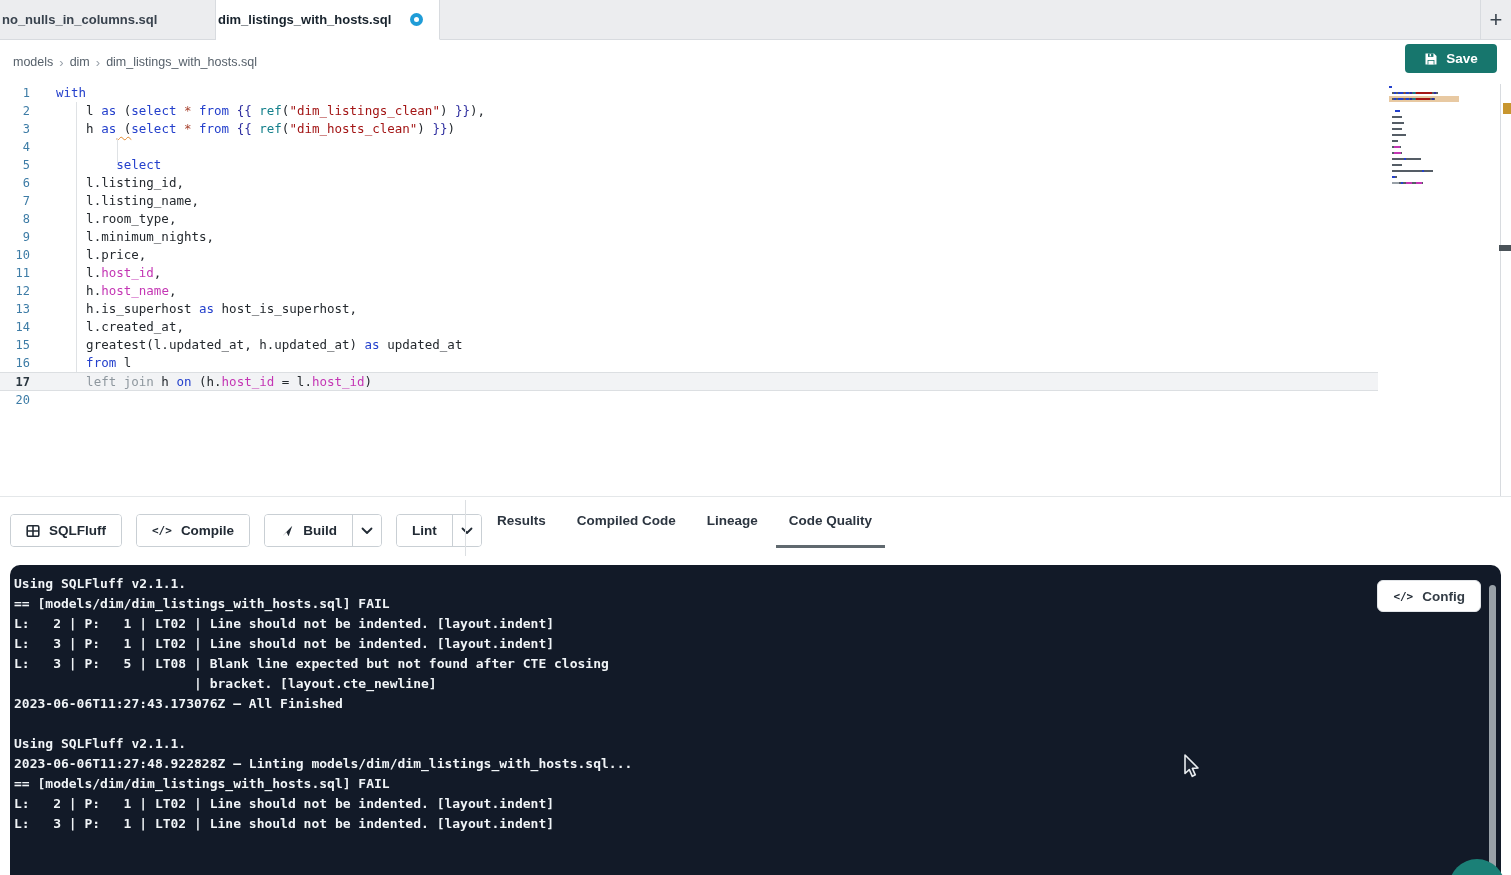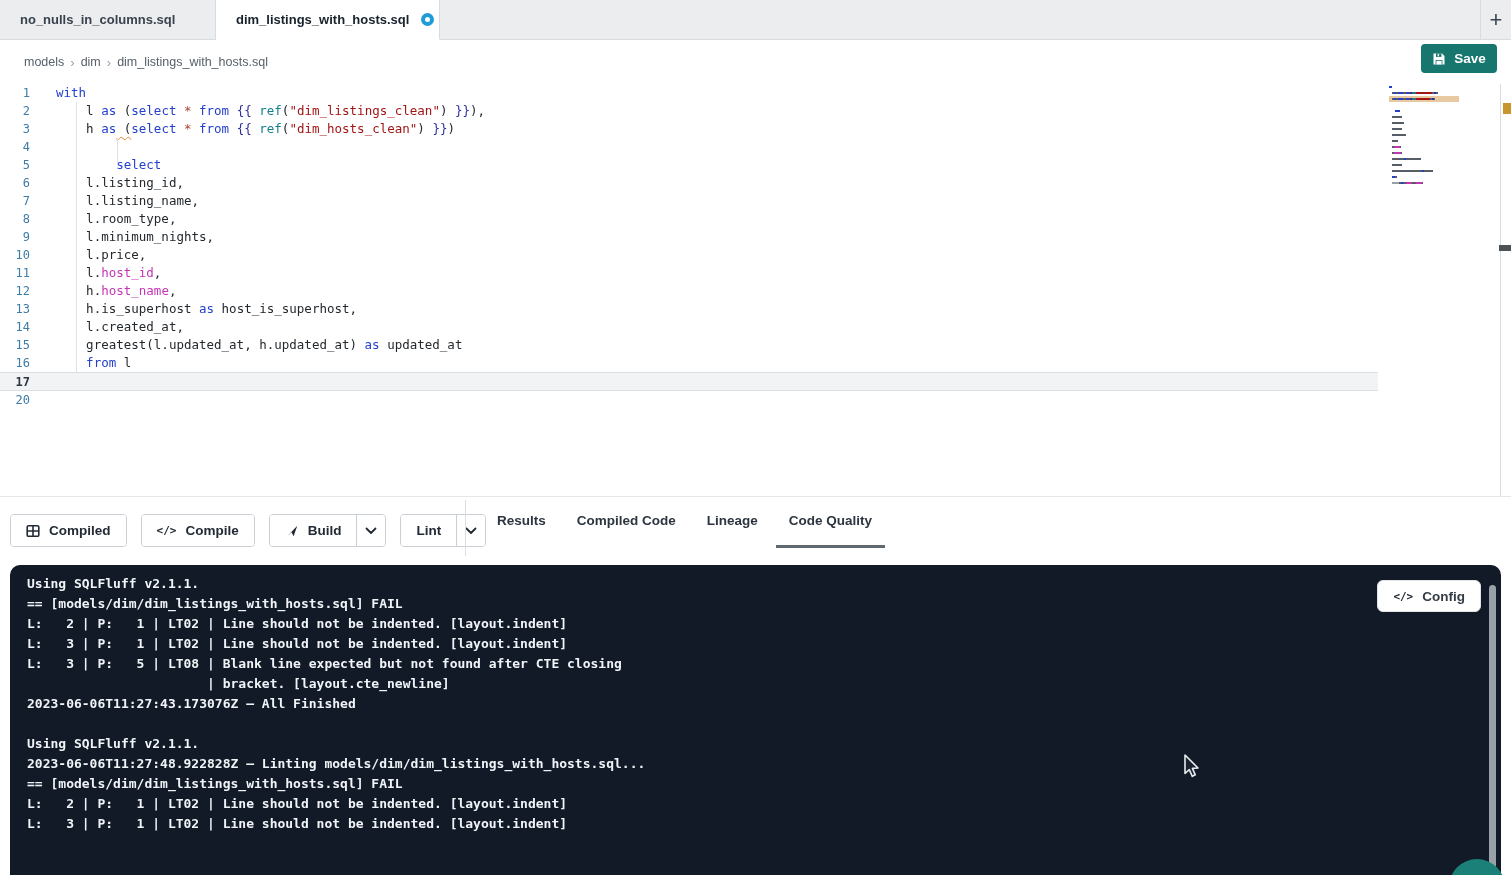--- a/index.html
+++ b/index.html
@@ -9,40 +9,40 @@
     font-family:"Liberation Sans", sans-serif; background:#fff;
   }
 
   
   .tabbar {
     display:flex; height:40px; background:#ecedef;
     border-bottom:1px solid #d8dbdf; align-items:stretch;
   }
   .tab {
     display:flex; align-items:center; justify-content:space-between;
-    padding:0 16px 0 20px; border-right:1px solid #d8dbdf;
+    padding:0 16px 0 2px; border-right:1px solid #d8dbdf;
     font-size:13px; font-weight:600; color:#39434e; cursor:pointer;
     flex:0 0 auto; background:#ecedef;
   }
   .tab.active { background:#fff; color:#17222c; font-weight:700; border-bottom:1px solid #fff; margin-bottom:-1px; }
   .dot { width:13px; height:13px; border-radius:50%; background:#1f9cd7;
          display:flex; align-items:center; justify-content:center; flex:0 0 auto; margin-left:12px;}
   .dot-inner { width:5px; height:5px; border-radius:50%; background:#fff; }
   .tab-spacer { flex:1; }
   .tab-plus {
     width:31px; display:flex; align-items:center; justify-content:center;
     border-left:1px solid #d8dbdf; font-size:22px; font-weight:400; color:#3a444e; cursor:pointer;
   }
 
   
-  .crumbrow { position:relative; height:44px; display:flex; align-items:center; padding-left:24px; background:#fff; }
+  .crumbrow { position:relative; height:44px; display:flex; align-items:center; padding-left:13px; background:#fff; }
   .crumb { font-size:12.5px; color:#57616b; }
   .crumb-sep { font-size:13px; color:#9aa2ab; margin:0 6px; }
   .save-btn {
-    position:absolute; right:14px; top:4px; height:29px; width:76px;
+    position:absolute; right:14px; top:4px; height:29px; width:92px;
     background:#17766d; color:#fff; border:none; border-radius:4px;
     display:flex; align-items:center; justify-content:center; gap:8px;
     font-family:"Liberation Sans", sans-serif; font-size:13.5px; font-weight:700; cursor:pointer;
   }
 
   
   .editor { position:relative; height:413px; background:#fff; border-bottom:1px solid #e4e7e9; overflow:hidden; }
   .code-lines { padding-top:0; }
   .line { display:flex; height:18px; width:1378px; white-space:pre;
           font-family:"DejaVu Sans Mono", monospace; font-size:12.5px; line-height:18px; }
@@ -88,21 +88,21 @@
   .ptab { font-size:13.5px; font-weight:600; color:#2c3540; padding-bottom:17px; cursor:pointer;
           border-bottom:3px solid transparent; }
   .ptab.active { padding-left:13px; padding-right:13px; margin-left:-13px; margin-right:-13px;
                  border-bottom-color:#60696f; }
 
   
   .terminal {
     position:relative; margin:0 10px; height:310px; background:#121a28;
     border-radius:10px 10px 0 0; color:#f0f4f7; overflow:hidden;
     font-family:"DejaVu Sans Mono", monospace; font-size:13px; font-weight:700; line-height:20px;
-    padding:9px 0 0 17px;
+    padding:9px 0 0 4px;
   }
   .tline { white-space:pre; min-height:20px; }
   .config-btn {
     position:absolute; top:15px; right:20px; height:32px; padding:0 15px;
     background:#fff; border:1px solid #e2e5e8; border-radius:6px;
     display:flex; align-items:center; gap:9px;
     font-family:"Liberation Sans", sans-serif; font-size:13.5px; font-weight:600; color:#333c45; cursor:pointer;
   }
   .term-scrollbar { position:absolute; right:5px; top:20px; width:7px; height:286px; background:#99a1a8; border-radius:4px; cursor:pointer; }
   .help-bubble { position:absolute; left:1449px; top:859px; width:56px; height:56px; border-radius:50%; background:#1b8077; cursor:pointer; }
@@ -165,21 +165,21 @@
         <div class="line"><span class="ln">7</span><span class="lc"><span class="tk-ws">    </span><span class="tk-pl">l.listing_name,</span></span></div>
         <div class="line"><span class="ln">8</span><span class="lc"><span class="tk-ws">    </span><span class="tk-pl">l.room_type,</span></span></div>
         <div class="line"><span class="ln">9</span><span class="lc"><span class="tk-ws">    </span><span class="tk-pl">l.minimum_nights,</span></span></div>
         <div class="line"><span class="ln">10</span><span class="lc"><span class="tk-ws">    </span><span class="tk-pl">l.price,</span></span></div>
         <div class="line"><span class="ln">11</span><span class="lc"><span class="tk-ws">    </span><span class="tk-pl">l.</span><span class="tk-vr">host_id</span><span class="tk-pl">,</span></span></div>
         <div class="line"><span class="ln">12</span><span class="lc"><span class="tk-ws">    </span><span class="tk-pl">h.</span><span class="tk-vr">host_name</span><span class="tk-pl">,</span></span></div>
         <div class="line"><span class="ln">13</span><span class="lc"><span class="tk-ws">    </span><span class="tk-pl">h.is_superhost </span><span class="tk-kw">as</span><span class="tk-pl"> host_is_superhost,</span></span></div>
         <div class="line"><span class="ln">14</span><span class="lc"><span class="tk-ws">    </span><span class="tk-pl">l.created_at,</span></span></div>
         <div class="line"><span class="ln">15</span><span class="lc"><span class="tk-ws">    </span><span class="tk-pl">greatest(l.updated_at, h.updated_at) </span><span class="tk-kw">as</span><span class="tk-pl"> updated_at</span></span></div>
         <div class="line"><span class="ln">16</span><span class="lc"><span class="tk-ws">    </span><span class="tk-kw">from</span><span class="tk-pl"> l</span></span></div>
-        <div class="line active"><span class="ln">17</span></div>
+        <div class="line active"><span class="ln">17</span><span class="lc"><span class="tk-ws">    </span><span class="tk-gr">left join</span><span class="tk-pl"> h </span><span class="tk-kw">on</span><span class="tk-pl"> (h.</span><span class="tk-vr">host_id</span><span class="tk-pl"> = l.</span><span class="tk-vr">host_id</span><span class="tk-pl">)</span></span></div>
         <div class="line"><span class="ln">20</span><span class="lc"></span></div>
       </div>
     <div class="minimap" id="minimap">
         <div class="mrow"><span class="mseg" style="width: 3px; background: rgb(36, 64, 204);"></span></div>
         <div class="mrow"><span class="mseg" style="width: 3px;"></span><span class="mseg" style="width: 2px; background: rgb(85, 93, 102);"></span><span class="mseg" style="width: 2px; background: rgb(36, 64, 204);"></span><span class="mseg" style="width: 2px; background: rgb(85, 93, 102);"></span><span class="mseg" style="width: 5px; background: rgb(36, 64, 204);"></span><span class="mseg" style="width: 1px; background: rgb(85, 93, 102);"></span><span class="mseg" style="width: 1px; background: rgb(168, 67, 47);"></span><span class="mseg" style="width: 1px; background: rgb(85, 93, 102);"></span><span class="mseg" style="width: 3px; background: rgb(36, 64, 204);"></span><span class="mseg" style="width: 1px; background: rgb(85, 93, 102);"></span><span class="mseg" style="width: 2px; background: rgb(45, 45, 159);"></span><span class="mseg" style="width: 1px; background: rgb(85, 93, 102);"></span><span class="mseg" style="width: 2px; background: rgb(21, 128, 140);"></span><span class="mseg" style="width: 1px; background: rgb(85, 93, 102);"></span><span class="mseg" style="width: 16px; background: rgb(163, 21, 21);"></span><span class="mseg" style="width: 2px; background: rgb(85, 93, 102);"></span><span class="mseg" style="width: 2px; background: rgb(45, 45, 159);"></span><span class="mseg" style="width: 2px; background: rgb(85, 93, 102);"></span></div>
         <div class="mrow hl"><span class="mseg" style="width: 3px;"></span><span class="mseg" style="width: 2px; background: rgb(85, 93, 102);"></span><span class="mseg" style="width: 2px; background: rgb(36, 64, 204);"></span><span class="mseg" style="width: 2px; background: rgb(85, 93, 102);"></span><span class="mseg" style="width: 5px; background: rgb(36, 64, 204);"></span><span class="mseg" style="width: 1px; background: rgb(85, 93, 102);"></span><span class="mseg" style="width: 1px; background: rgb(168, 67, 47);"></span><span class="mseg" style="width: 1px; background: rgb(85, 93, 102);"></span><span class="mseg" style="width: 3px; background: rgb(36, 64, 204);"></span><span class="mseg" style="width: 1px; background: rgb(85, 93, 102);"></span><span class="mseg" style="width: 2px; background: rgb(45, 45, 159);"></span><span class="mseg" style="width: 1px; background: rgb(85, 93, 102);"></span><span class="mseg" style="width: 2px; background: rgb(21, 128, 140);"></span><span class="mseg" style="width: 1px; background: rgb(85, 93, 102);"></span><span class="mseg" style="width: 14px; background: rgb(163, 21, 21);"></span><span class="mseg" style="width: 2px; background: rgb(85, 93, 102);"></span><span class="mseg" style="width: 2px; background: rgb(45, 45, 159);"></span><span class="mseg" style="width: 1px; background: rgb(85, 93, 102);"></span></div>
         <div class="mrow"></div>
         <div class="mrow"><span class="mseg" style="width: 6px;"></span><span class="mseg" style="width: 5px; background: rgb(36, 64, 204);"></span></div>
         <div class="mrow"><span class="mseg" style="width: 3px;"></span><span class="mseg" style="width: 10px; background: rgb(85, 93, 102);"></span></div>
         <div class="mrow"><span class="mseg" style="width: 3px;"></span><span class="mseg" style="width: 12px; background: rgb(85, 93, 102);"></span></div>
@@ -202,21 +202,21 @@
 
   <div class="toolbar">
     <div class="btn-row" id="btn-row">
         <div class="btn-group">
           <button class="tb-btn">
             <svg width="14" height="14" viewBox="0 0 14 14">
               <rect x="1.2" y="1.7" width="11.6" height="10.6" rx="1.4" fill="none" stroke="#222b35" stroke-width="1.6"></rect>
               <line x1="1.2" y1="7" x2="12.8" y2="7" stroke="#222b35" stroke-width="1.6"></line>
               <line x1="7" y1="1.7" x2="7" y2="12.3" stroke="#222b35" stroke-width="1.6"></line>
             </svg>
-            <span>Compiled</span>
+            <span>SQLFluff</span>
           </button>
         </div>
         <div class="btn-group">
           <button class="tb-btn">
             <span class="code-glyph">&lt;/&gt;</span>
             <span>Compile</span>
           </button>
         </div>
         <div class="btn-group">
           <button class="tb-btn">

